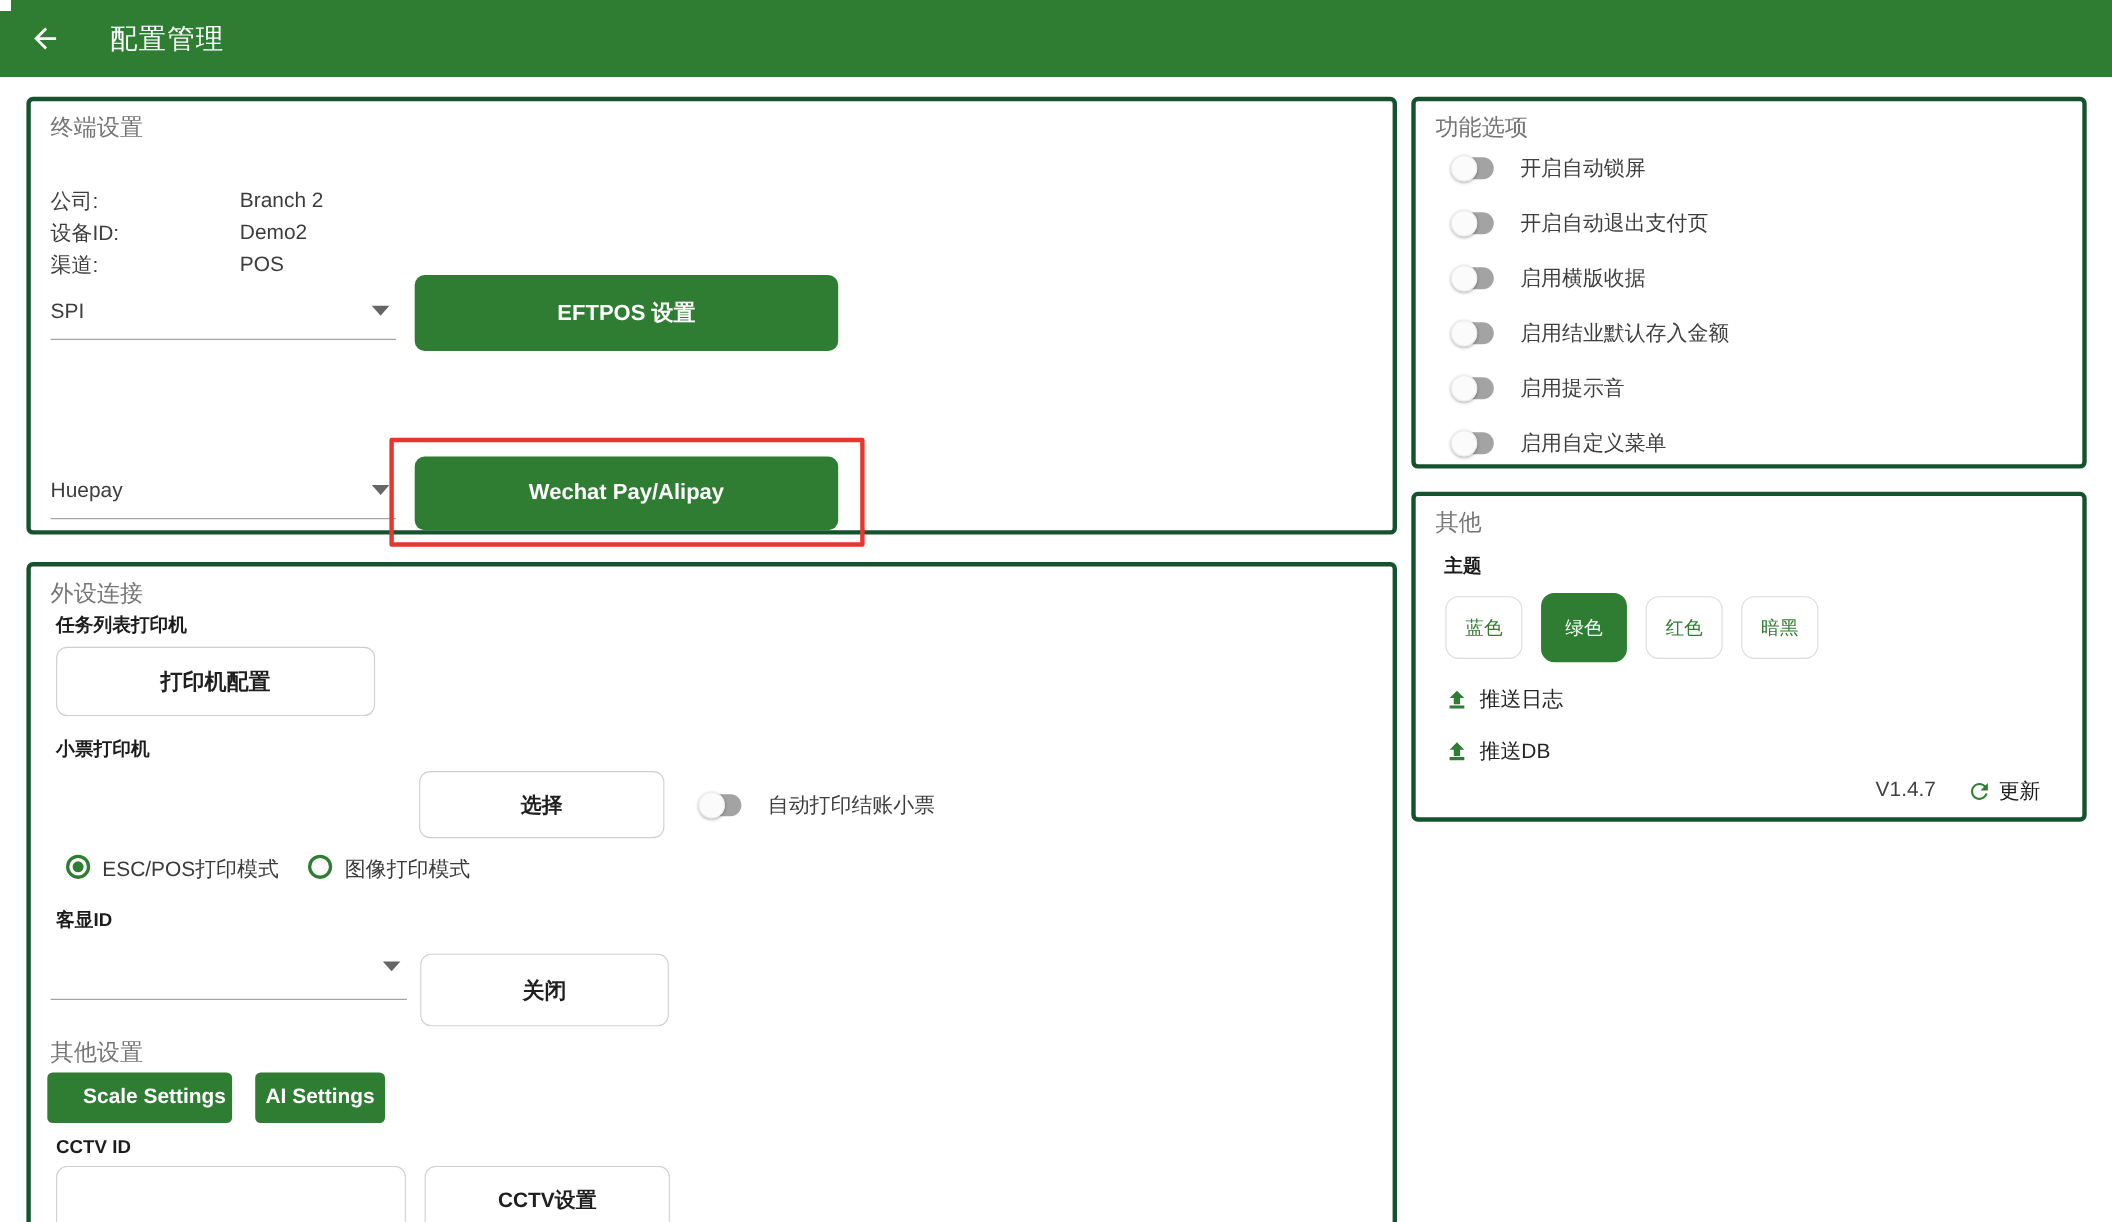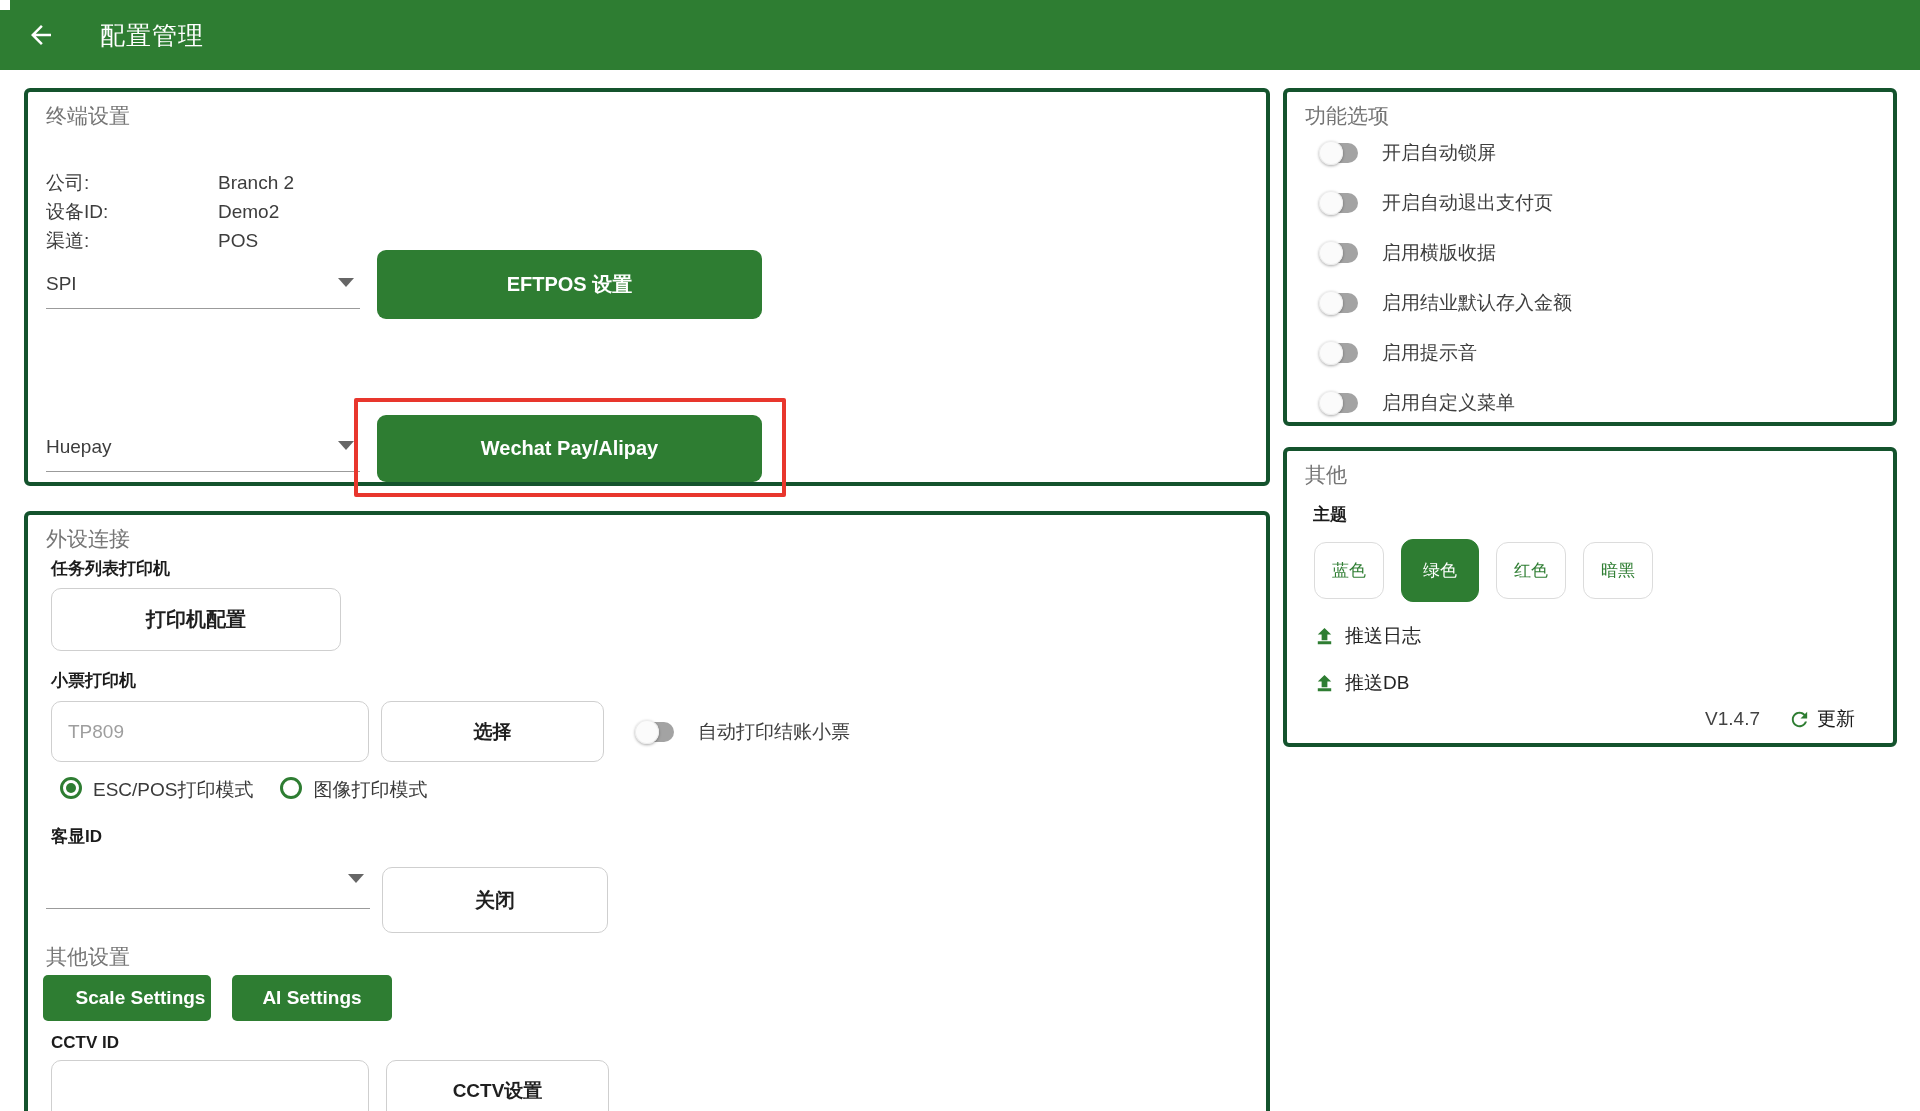--- a/index.html
+++ b/index.html
@@ -152,21 +152,20 @@
 
 <div class="highlight-box"></div>
 
 <div class="card" id="card-peripheral">
   <div class="card-title">外设连接</div>
 
   <div class="sub-label" style="left:23px; top:42px;">任务列表打印机</div>
   <button class="btn-outline" style="left:23px; top:73px; width:290px; height:63px;">打印机配置</button>
 
   <div class="sub-label" style="left:23px; top:154px;">小票打印机</div>
-  <input class="text-input" style="left: 23px; top: 186px; width: 318px; height: 61px;" placeholder="TP809">
   <button class="btn-outline" style="left:353px; top:186px; width:223px; height:61px; font-size:19px;">选择</button>
   <div class="toggle-row" style="left:608px; top:186px; height:61px;">
     <span class="toggle">
         <span class="knob"></span>
       </span>
     <span class="toggle-label">自动打印结账小票</span>
   </div>
 
   <div class="radio-row" style="left:32px; top:262px; height:26px;">
     <span class="radio selected"></span>
@@ -177,21 +176,21 @@
 
   <div class="sub-label" style="left:23px; top:310px;">客显ID</div>
   <div class="dd" style="left:18px; bottom:auto; top:346px; width:324px; height:48px;">
     <span class="dd-value"></span>
     <span class="caret"></span>
   </div>
   <button class="btn-outline" style="left:354px; top:352px; width:226px; height:66px;">关闭</button>
 
   <div class="card-title" style="top:428px;">其他设置</div>
   <button class="btn-solid" style="position:absolute; left:15px; top:460px; width:168px; height:46px;padding-left:27px;">Scale Settings</button>
-  <button class="btn-solid" style="position:absolute; left:204px; top:460px; width:160px; height:46px;">AI Settings</button>
+  <button class="btn-solid" style="position:absolute; left:204px; top:460px; width:118px; height:46px;">AI Settings</button>
 
   <div class="sub-label" style="left:23px; top:518px;">CCTV ID</div>
   <input class="text-input" style="left: 23px; top: 545px; width: 318px; height: 61px;">
   <button class="btn-outline" style="left:358px; top:545px; width:223px; height:61px; font-size:19px;">CCTV设置</button>
 </div>
 
 <div class="card" id="card-features">
   <div class="card-title">功能选项</div>
 
   <div class="feat-row" style="top:48px;">

